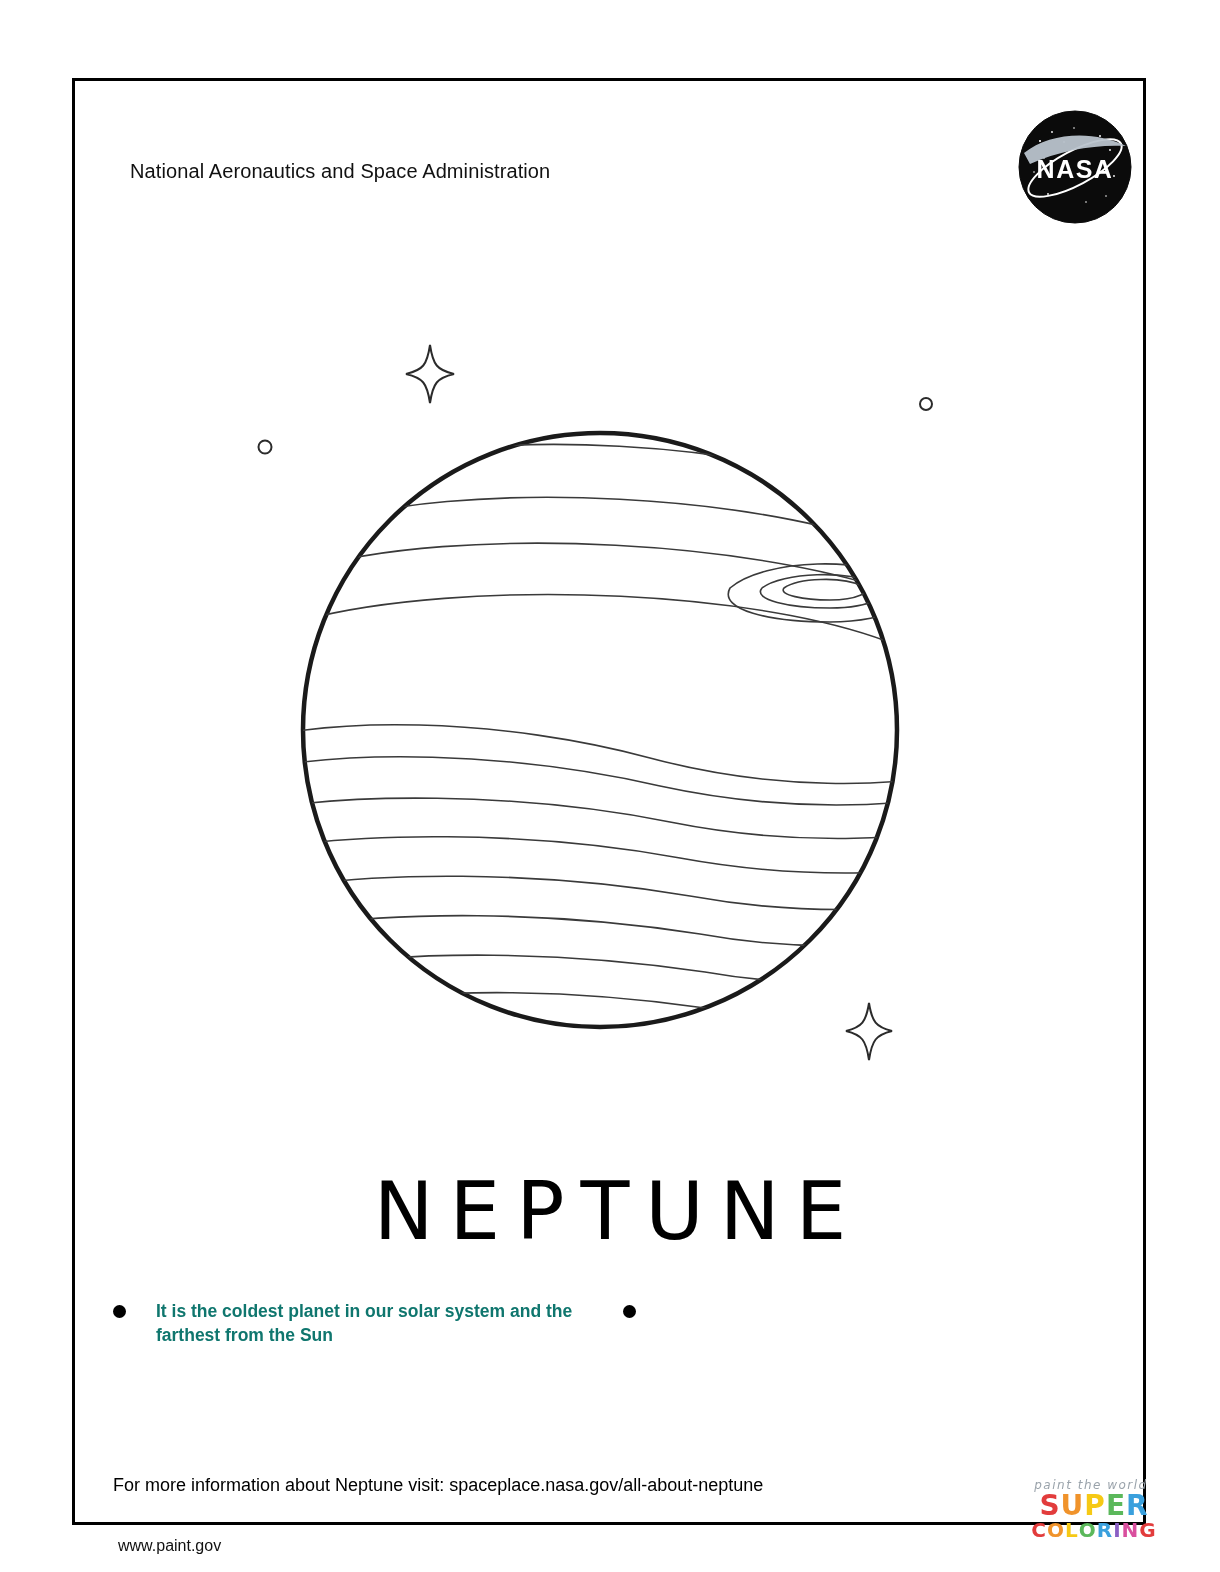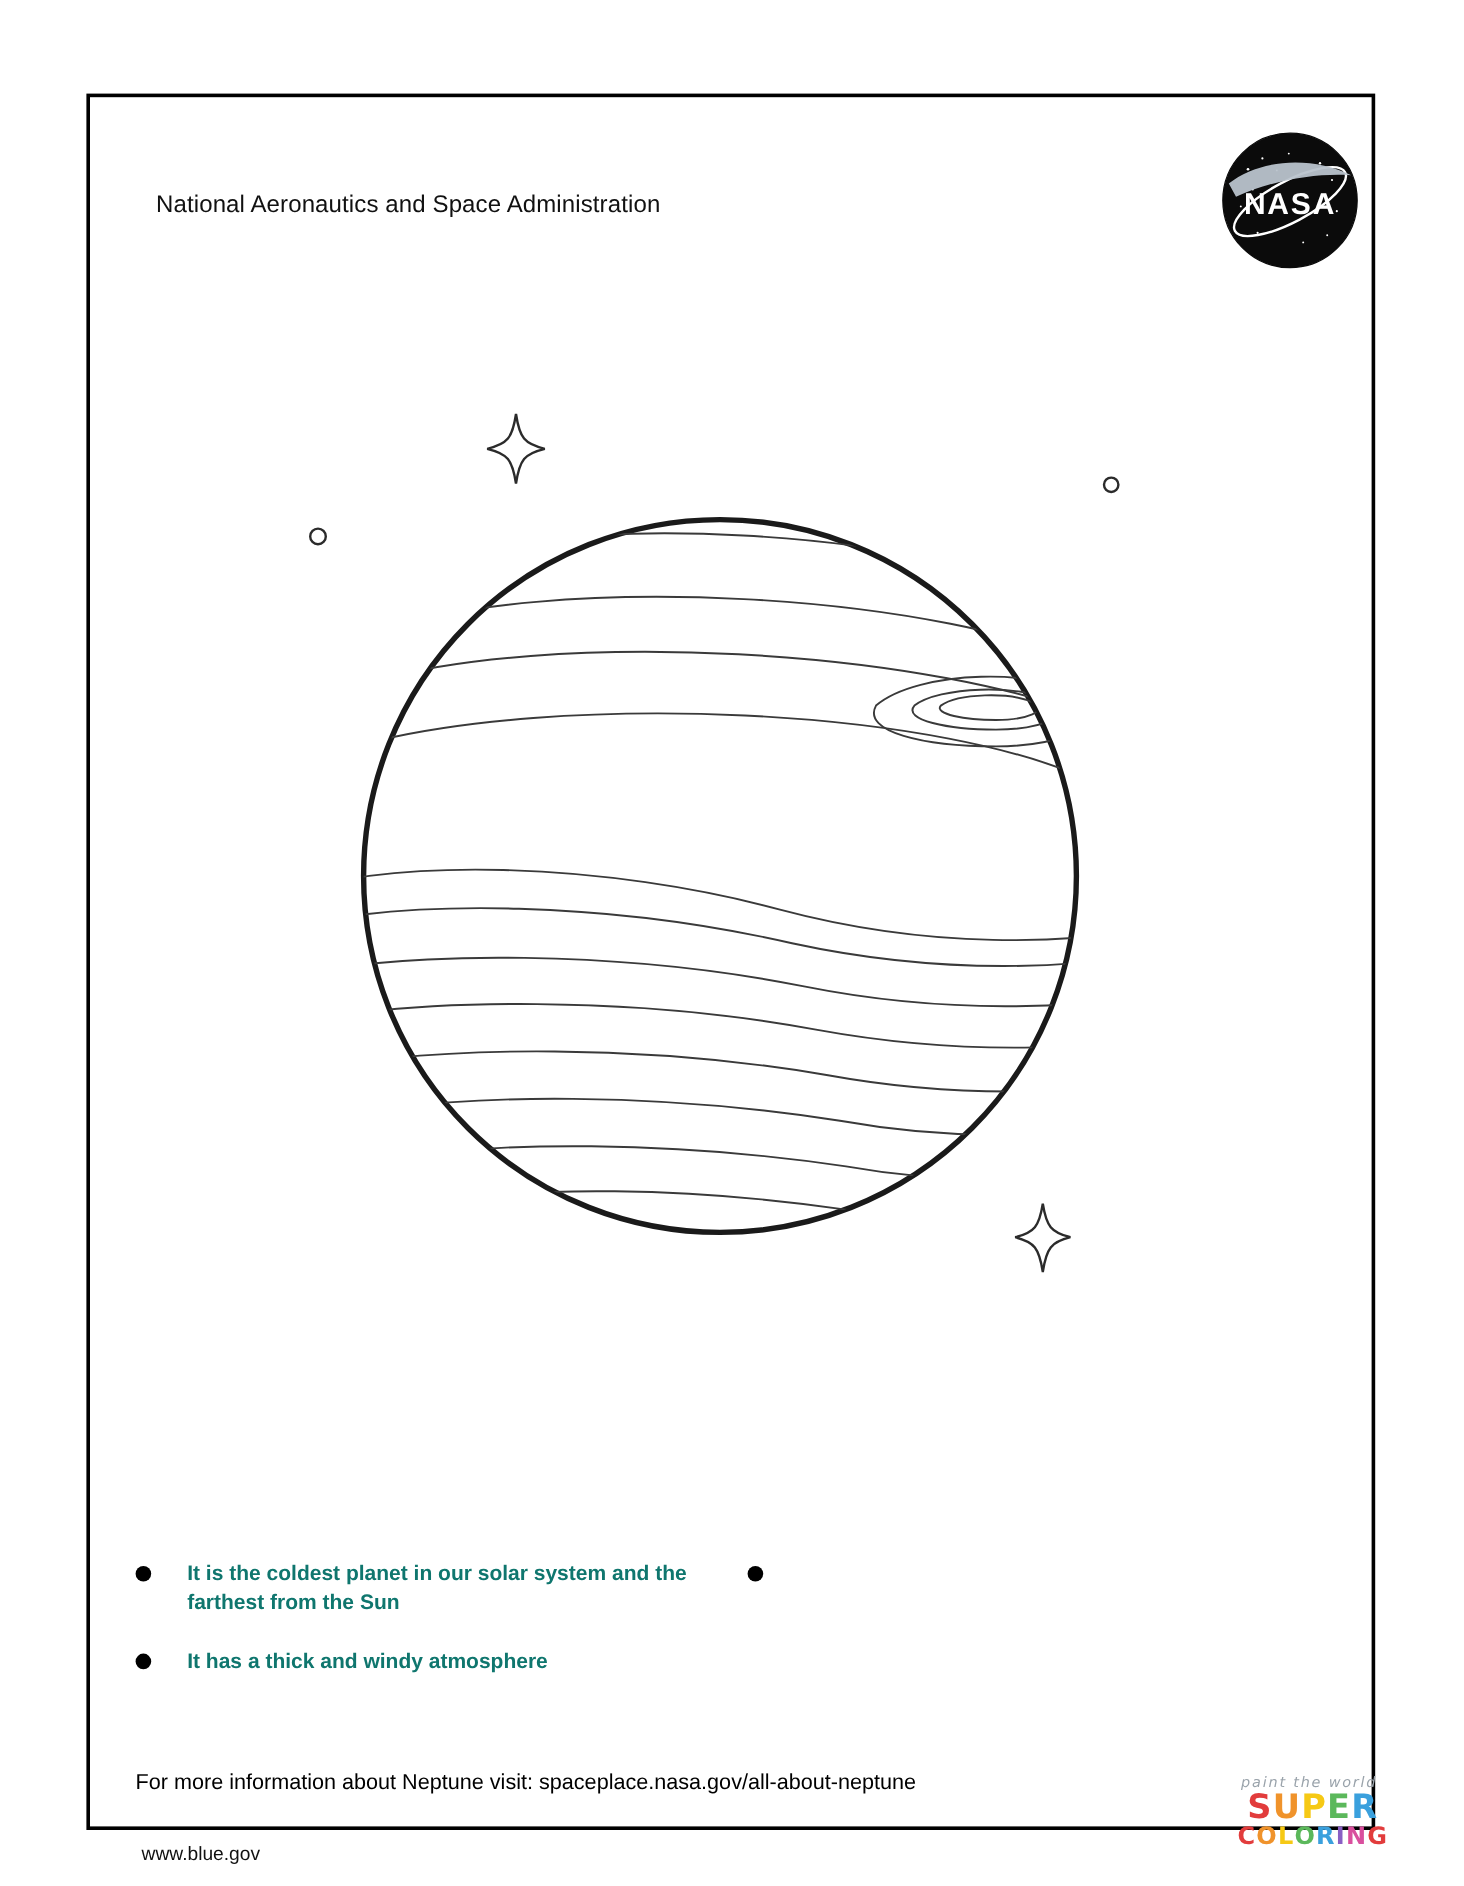--- a/index.html
+++ b/index.html
@@ -245,42 +245,39 @@
         <path d="M128 548 C 250 518, 440 524, 580 552 C 700 576, 820 572, 905 552"></path>
         <path d="M140 586 C 260 558, 450 562, 590 588 C 710 610, 830 606, 900 588"></path>
         <path d="M158 624 C 280 598, 460 602, 600 626 C 710 646, 820 642, 886 626"></path>
         <path d="M180 662 C 300 638, 470 642, 610 664 C 710 682, 810 678, 868 662"></path>
         <path d="M208 700 C 320 678, 480 682, 615 702 C 705 718, 790 714, 844 700"></path>
         <path d="M244 736 C 350 716, 490 720, 615 738 C 695 750, 760 748, 808 736"></path>
       </g>
     </svg>
   </div>
 
+  <div class="planet-title">NEPTUNE</div>
 
   <div class="facts">
     <div class="facts-col left">
       <div class="fact">
         <div class="bullet"></div>
         <div class="fact-text">It is the coldest planet in our solar system and the farthest from the Sun</div>
       </div>
-      <div class="fact">
-        <div class="bullet"></div>
-        <div class="fact-text">It has a thick and windy atmosphere</div>
-      </div>
     </div>
     <div class="facts-col right">
       <div class="fact">
         <div class="bullet"></div>
       </div>
     </div>
   </div>
 
   <div class="more-info">For more information about Neptune visit: spaceplace.nasa.gov/all-about-neptune</div>
 
-  <div class="www-line">www.blue.gov</div>
+  <div class="www-line">www.paint.gov</div>
 
   <div class="watermark">
     <div class="wm-tag">paint the world</div>
     <div class="wm-super">
       <span style="color:#e23c3c">S</span><span style="color:#f0932b">U</span><span style="color:#f6c915">P</span><span style="color:#5bb85b">E</span><span style="color:#3aa0dd">R</span>
     </div>
     <div class="wm-coloring">
       <span style="color:#e23c3c">C</span><span style="color:#f0932b">O</span><span style="color:#f6c915">L</span><span style="color:#5bb85b">O</span><span style="color:#3aa0dd">R</span><span style="color:#8a5fc4">I</span><span style="color:#d94f9e">N</span><span style="color:#e23c3c">G</span>
     </div>
   </div>

